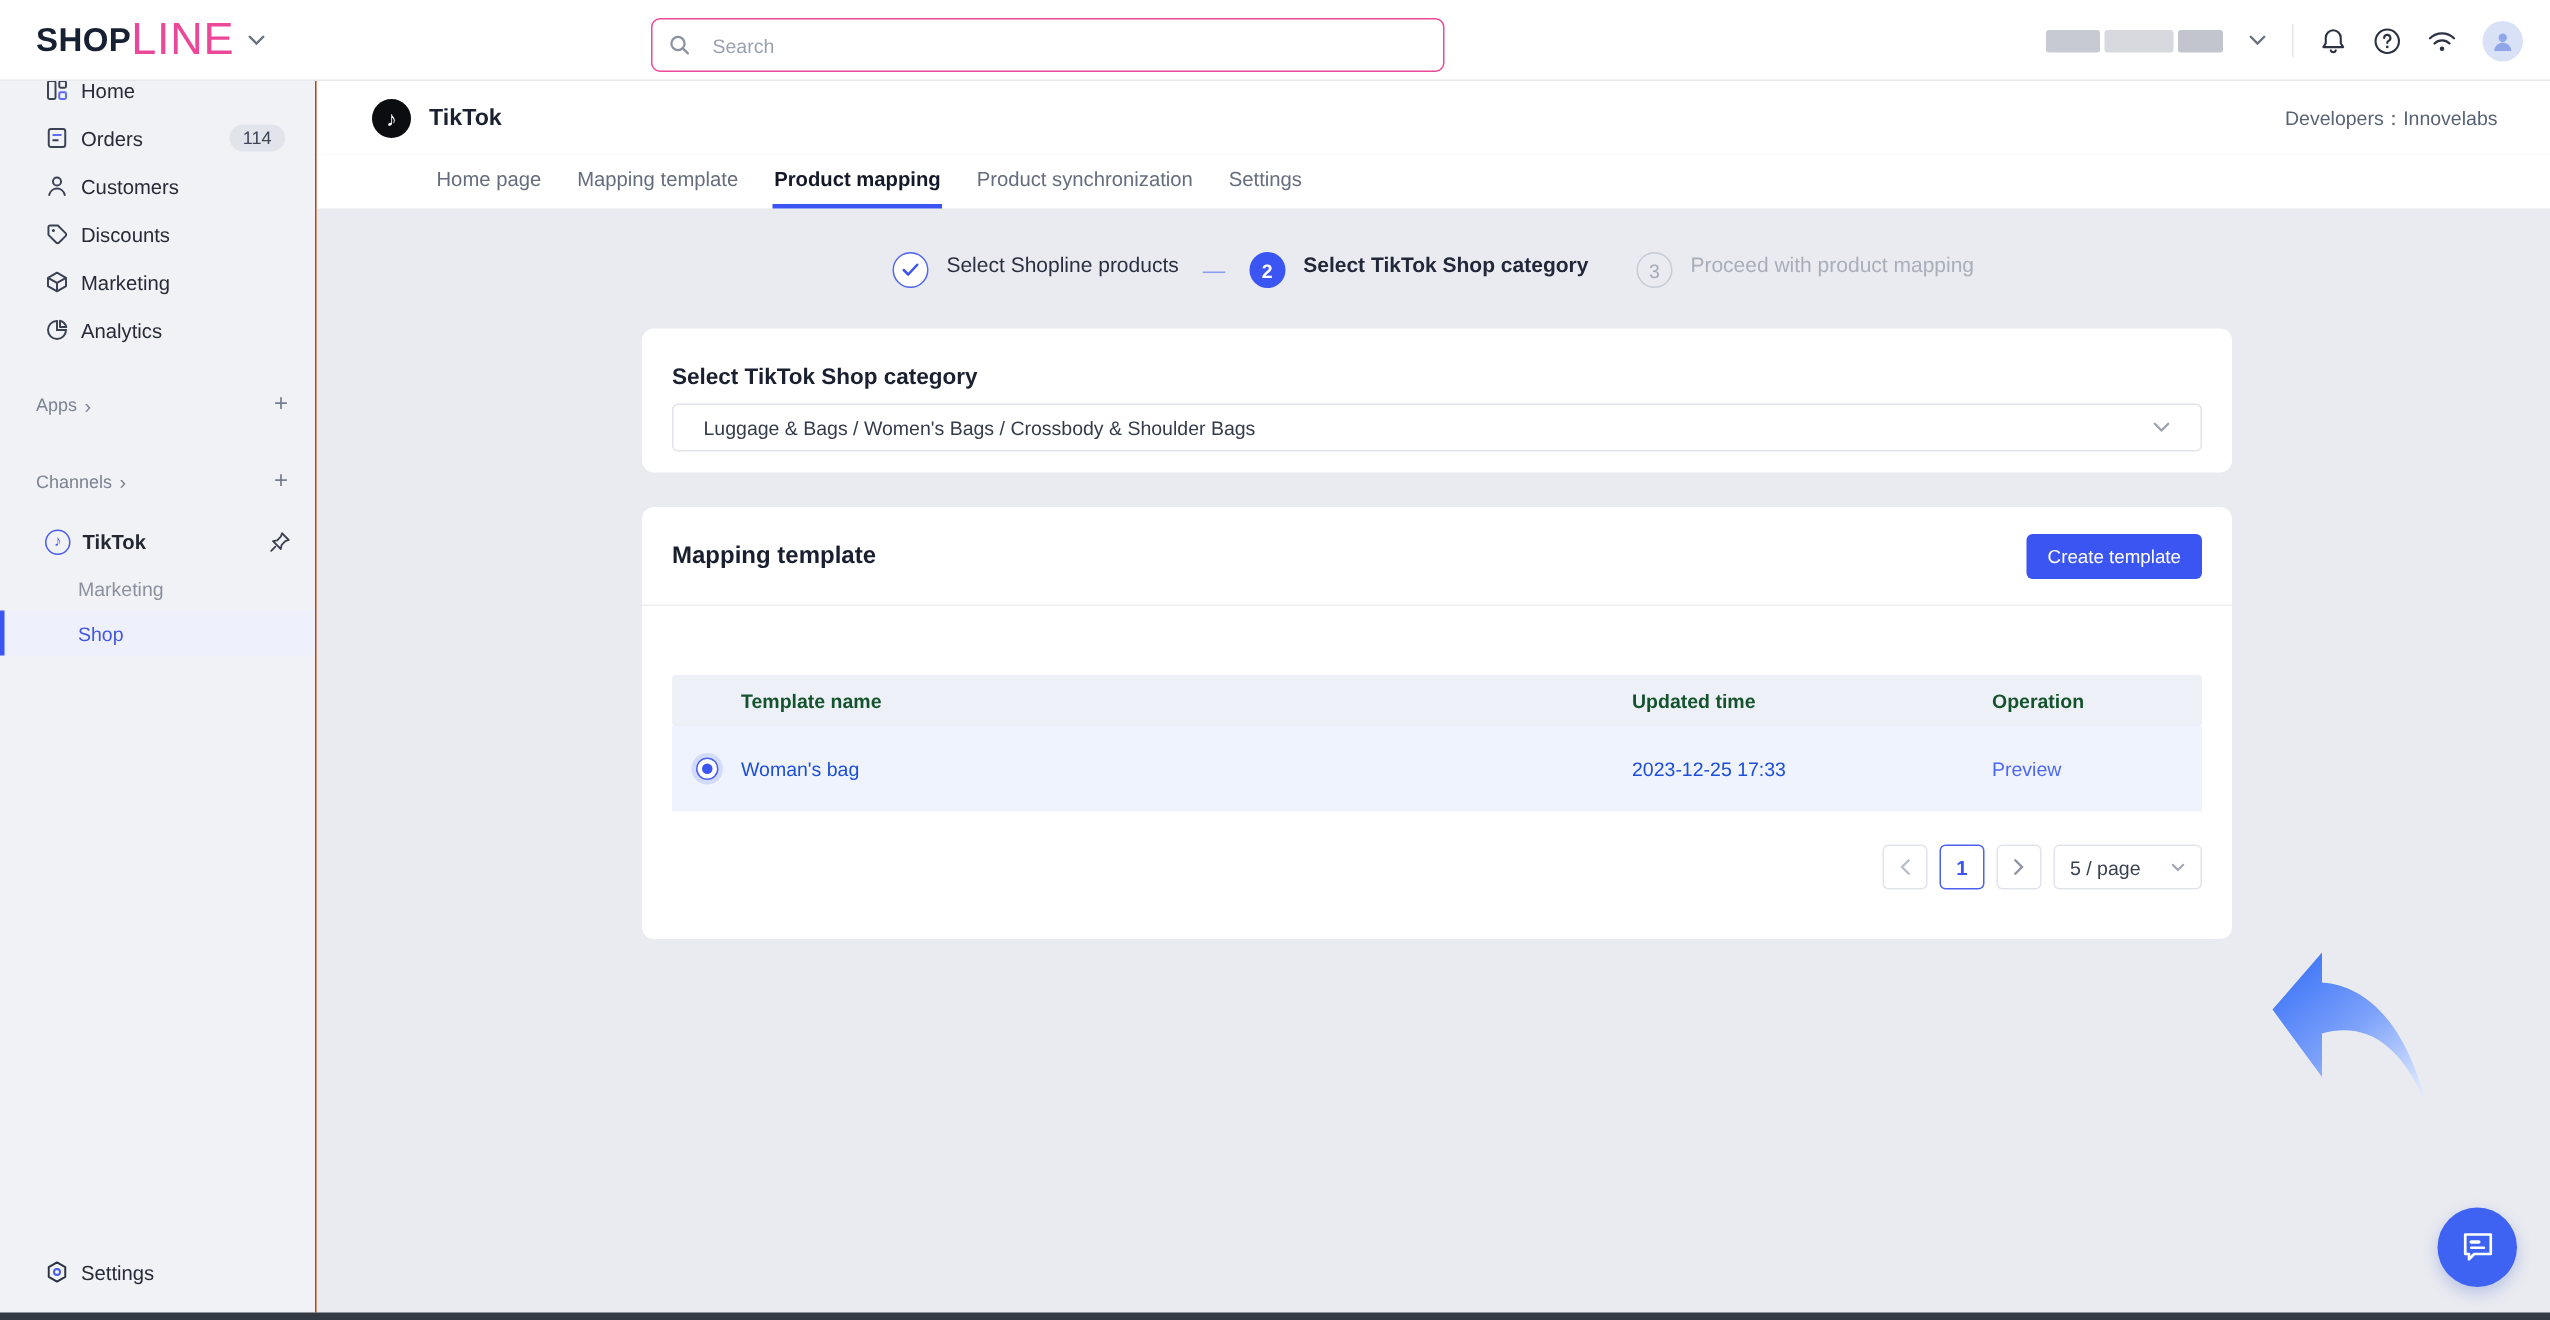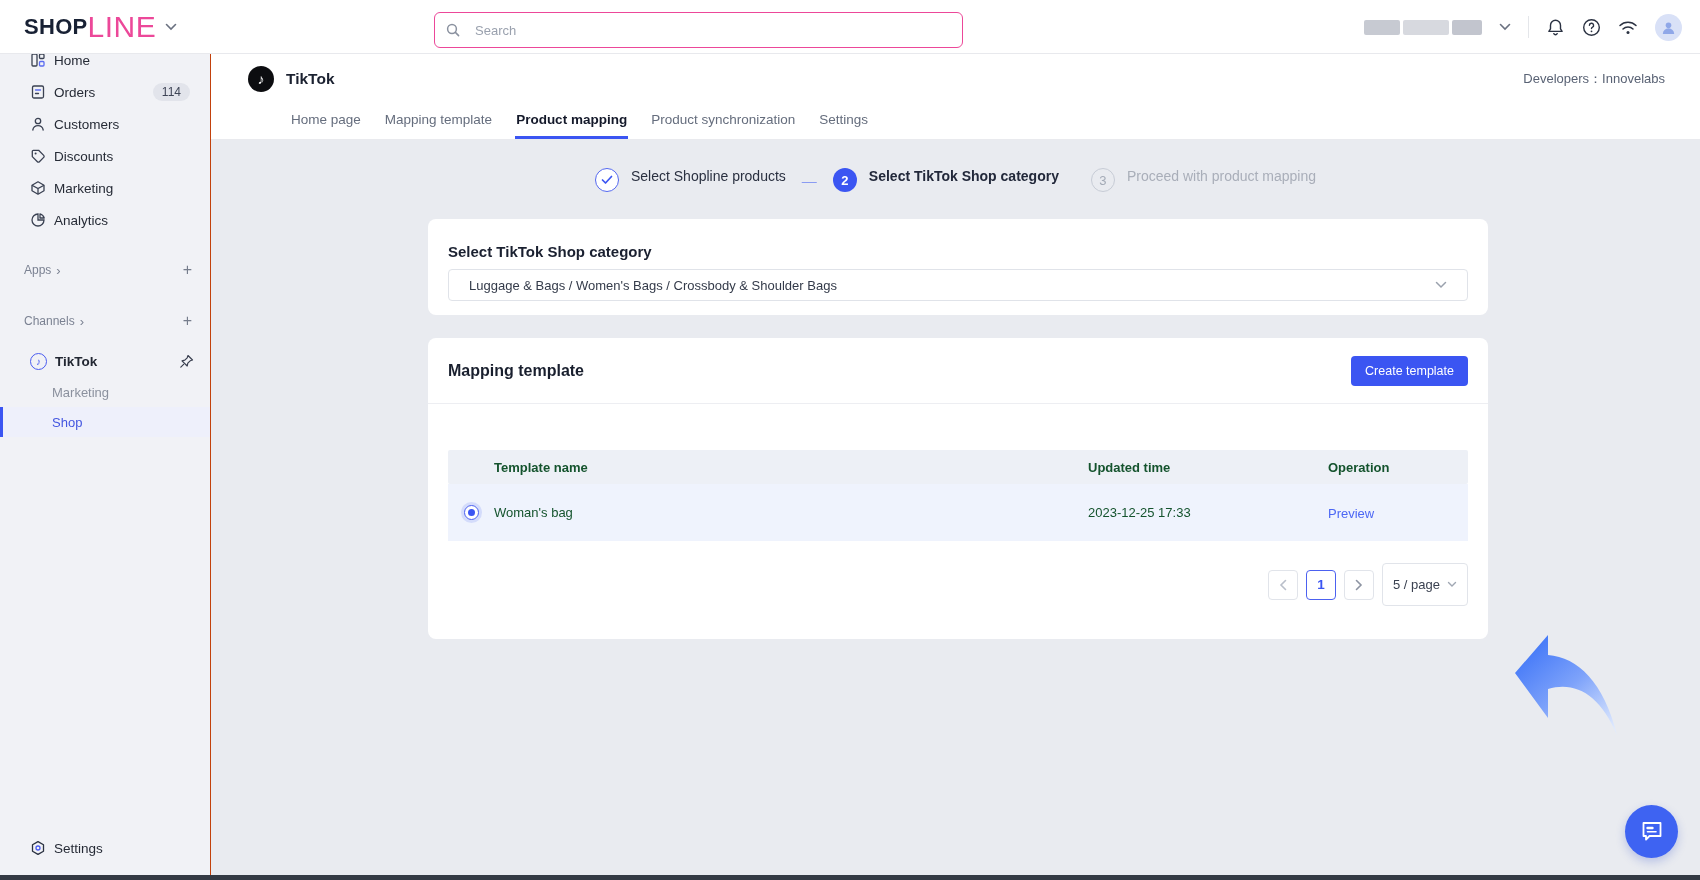--- a/index.html
+++ b/index.html
@@ -81,29 +81,29 @@
   .btn-primary { height:30px; padding:0 14px; background:#3b55f2; border:none; border-radius:4px; color:#fff; font-size:12.5px; font-family:inherit; cursor:pointer; }
 
   .table { margin:46px 20px 0; }
   .thead { display:flex; align-items:center; height:34px; background:#edf0f6; border-radius:2px; }
   .th { font-size:13px; font-weight:600; color:#14532d; }
   .trow { display:flex; align-items:center; height:57px; background:#eff3fd; }
   .col-radio { width:46px; display:flex; justify-content:center; }
   .col-name { flex:1; }
   .col-updated { width:240px; }
   .col-op { width:140px; }
-  .td { font-size:13px; color:#14532d; }
+  .td { font-size:13px; color:#1d4ed8; }
   .link { color:#4c67f4; font-size:13px; cursor:pointer; }
   .radio { width:15px; height:15px; border-radius:50%; border:1px solid #4c61f0; background:#fff; display:flex; align-items:center; justify-content:center; box-shadow:0 0 0 3px rgba(76,97,240,.16); cursor:pointer; }
   .radio i { width:7px; height:7px; border-radius:50%; background:#3b55f2; display:block; }
 
   .pagination { margin:22px 20px 0; display:flex; justify-content:flex-end; align-items:center; gap:8px; }
   .pg-btn { width:30px; height:30px; border:1px solid #e1e4ea; border-radius:4px; background:#fff; display:flex; align-items:center; justify-content:center; cursor:pointer; }
   .pg-btn.page { border-color:#4c61f0; color:#3b55f2; font-size:13.5px; font-weight:600; }
-  .pg-size { height:43px; border:1px solid #e1e4ea; border-radius:4px; background:#fff; display:flex; align-items:center; gap:7px; padding:0 10px; font-size:13px; color:#3a4150; cursor:pointer; }
+  .pg-size { height:30px; border:1px solid #e1e4ea; border-radius:4px; background:#fff; display:flex; align-items:center; gap:20px; padding:0 10px; font-size:13px; color:#3a4150; cursor:pointer; }
 
   
   .footer-bar { position:relative; width:1060px; margin-left:217px; margin-top:24px; height:53px; background:#fff; border-radius:2px; }
   .btn-prev { position:absolute; right:206px; top:11px; height:31px; padding:0 17px; background:#fff; border:1px solid #dcdfe6; border-radius:4px; font-size:13px; font-weight:600; color:#242a35; font-family:inherit; cursor:pointer; }
   .highlight-box { position:absolute; right:-2px; top:-3px; width:202px; height:58px; border:5px solid #2e6cf8; border-radius:8px; background:#fff; display:flex; align-items:center; justify-content:center; }
   .btn-confirm { height:31px; padding:0 14px; background:#3b4fee; border:none; border-radius:4px; color:#fff; font-size:13px; font-weight:600; font-family:inherit; cursor:pointer; }
 
   
   .annot-arrow { position:absolute; left:1510px; top:627px; z-index:10; pointer-events:none; }
   .chat-fab { position:absolute; left:1625px; top:805px; width:53px; height:53px; border-radius:50%; background:#3e63f2; display:flex; align-items:center; justify-content:center; z-index:10; cursor:pointer; box-shadow:0 4px 10px rgba(40,70,200,.25); }

